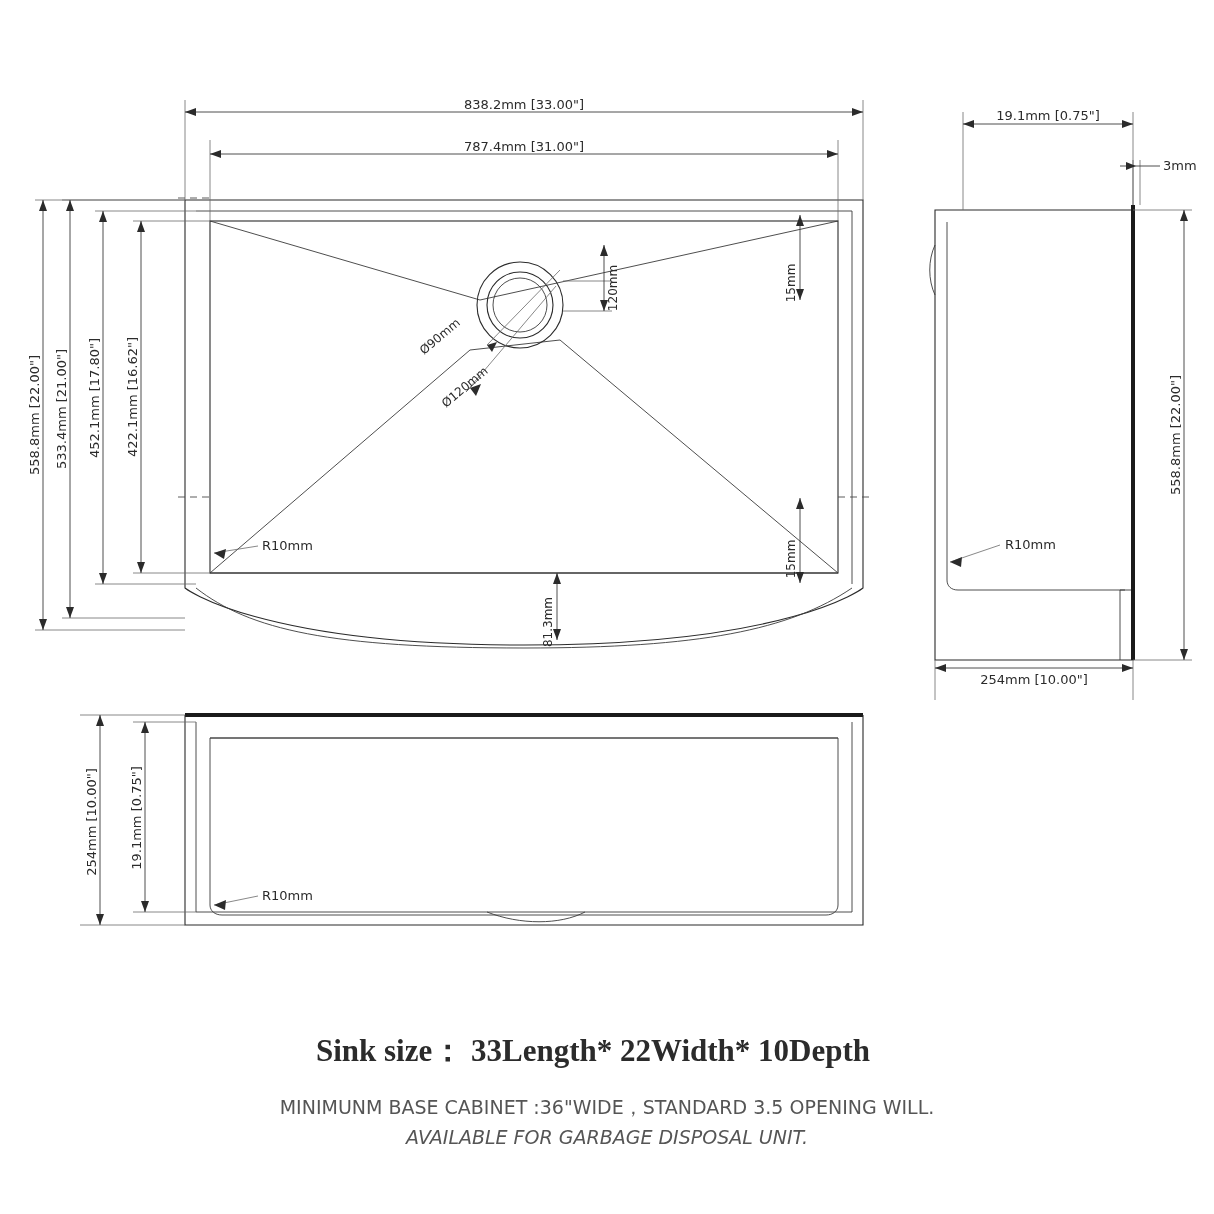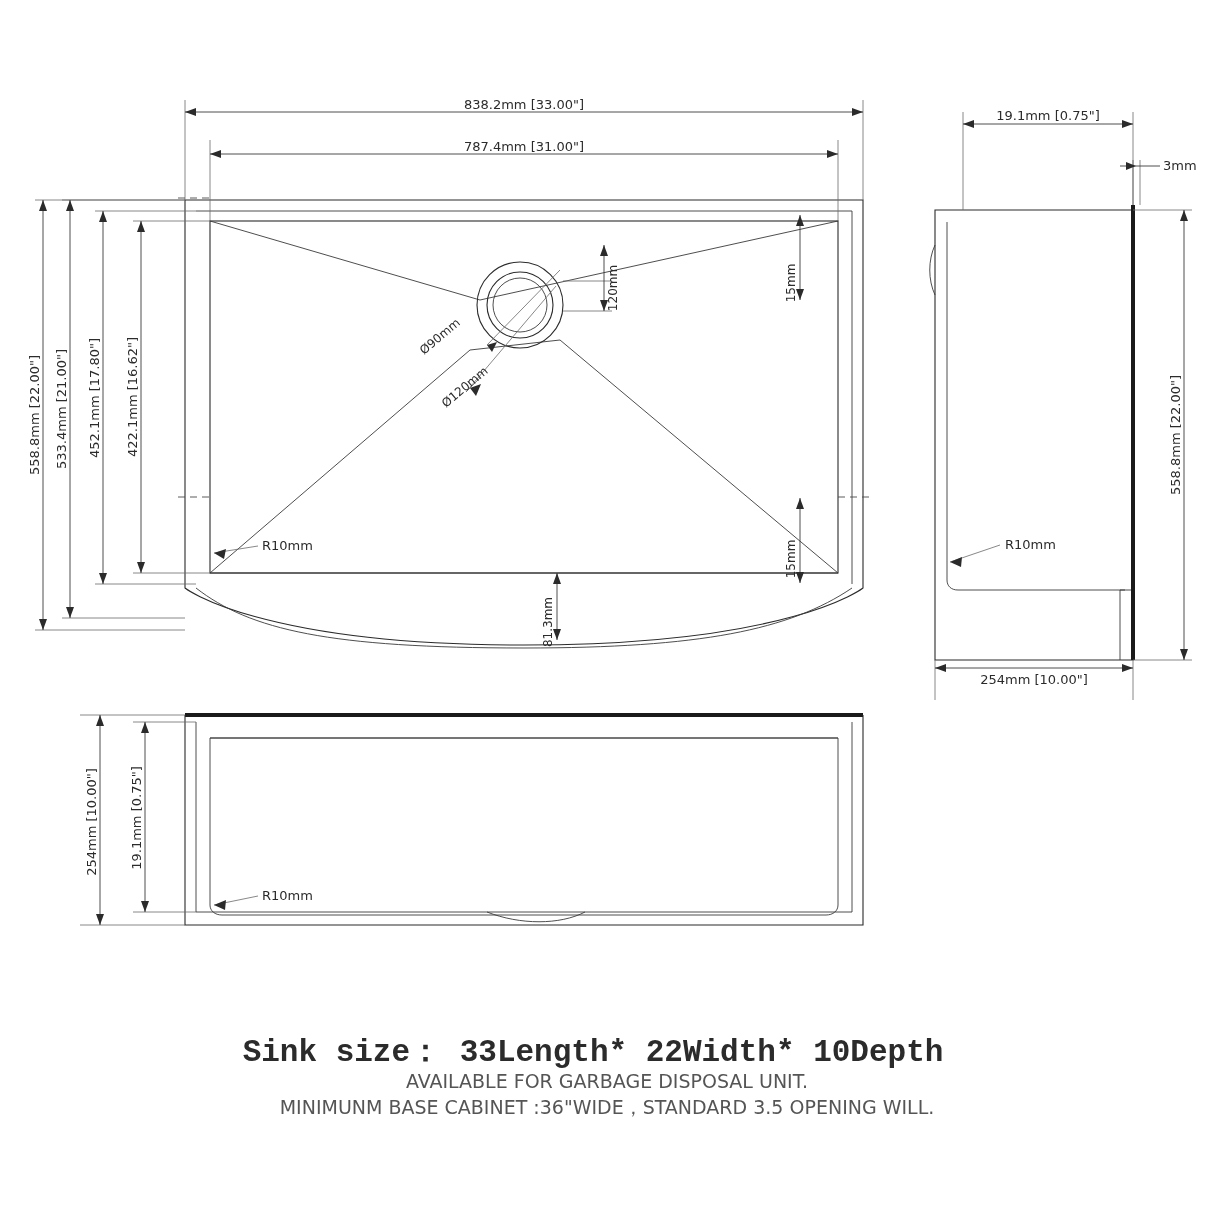--- a/index.html
+++ b/index.html
@@ -13,21 +13,21 @@
   .ln{stroke:#2b2b2b;stroke-width:1.1;fill:none;}
   .thin{stroke:#3a3a3a;stroke-width:0.9;fill:none;}
   .dim{stroke:#3a3a3a;stroke-width:0.9;fill:none;}
   .ext{stroke:#6a6a6a;stroke-width:0.8;fill:none;}
   .thick{stroke:#1a1a1a;stroke-width:4;fill:none;}
   .dash{stroke:#4a4a4a;stroke-width:0.9;fill:none;stroke-dasharray:7 5;}
   .txt{font-family:"DejaVu Sans", sans-serif;font-size:13px;fill:#2b2b2b;}
   .txt-s{font-family:"DejaVu Sans", sans-serif;font-size:12px;fill:#2b2b2b;}
   .caption-title{
     position:absolute;left:0;width:1186px;text-align:center;
-    font-family:Liberation Mono, monospace;font-weight:bold;font-size:31px;color:#2b2b2b;
+    font-family:Liberation Serif, serif;font-weight:bold;font-size:31px;color:#2b2b2b;
   }
   .caption-sub{
     position:absolute;left:0;width:1214px;text-align:center;
     font-family:"DejaVu Sans", sans-serif;font-size:19px;color:#555;line-height:30px;
   }
 </style>
 </head>
 <body>
 
 <div id="sheet">
@@ -200,14 +200,14 @@
 
       <path class="ext" d="M214,905 L258,896"></path>
       <polygon points="214,905 226,900 225,910" fill="#2b2b2b"></polygon>
       <text class="txt" x="262" y="900">R10mm</text>
     </g>
 
   </svg>
 
   <div class="caption-title" style="top:1030px;">Sink size： 33Length* 22Width* 10Depth</div>
   <div class="caption-sub" style="top:1092px;">MINIMUNM BASE CABINET :36"WIDE，STANDARD 3.5 OPENING WILL.</div>
-  <div class="caption-sub" style="top:1066px;">AVAILABLE FOR GARBAGE DISPOSAL UNIT.</div>
+  <div class="caption-sub" style="top:1122px;font-style:italic;">AVAILABLE FOR GARBAGE DISPOSAL UNIT.</div>
 </div>
 
 </body></html>

